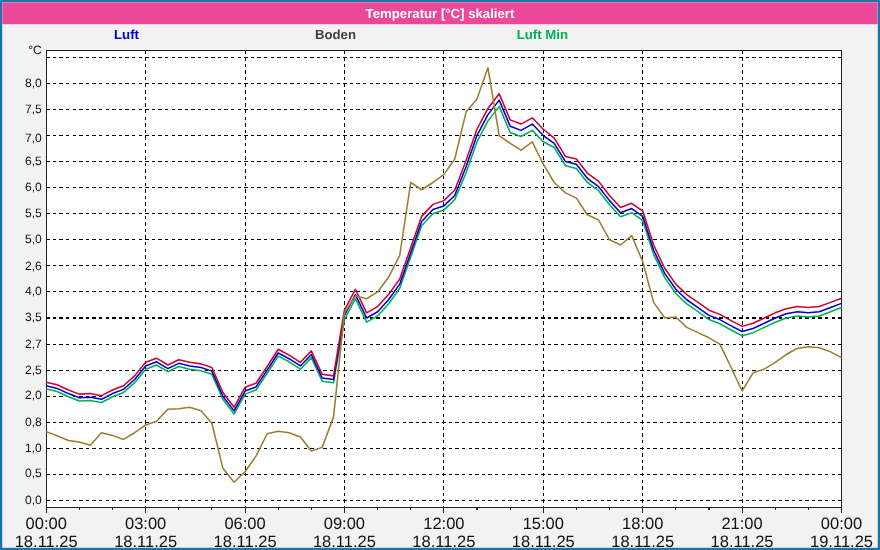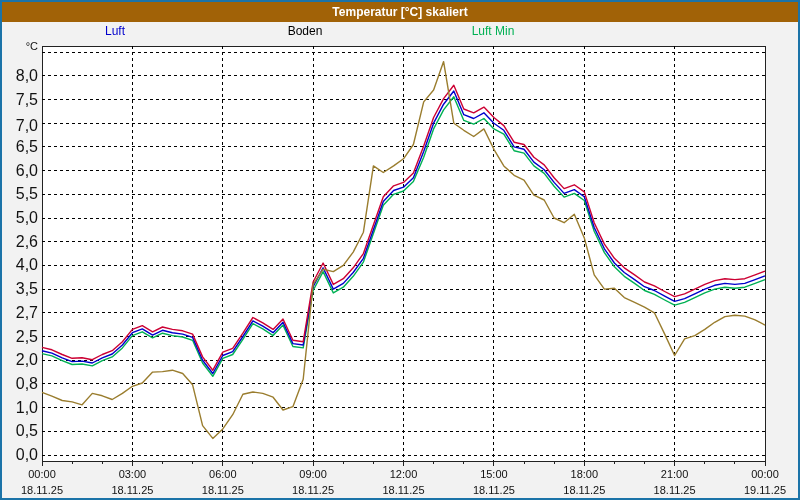--- a/index.html
+++ b/index.html
@@ -1,40 +1,40 @@
 <!DOCTYPE html>
 <html><head>
 <meta charset="utf-8">
 <style>
   html,body{margin:0;padding:0;background:#c9c9c9;font-family:"Liberation Sans",sans-serif;}
   .window{position:relative;width:800px;height:500px;background:#f2f2f2;border:2px solid #1b73a8;box-sizing:border-box;overflow:hidden;}
   .titlebar{position:absolute;left:0;top:0;width:100%;height:20px;background:#1b73a8;color:#ffffff;
             font-size:12px;font-weight:bold;text-align:center;line-height:20px;}
   .legend{position:absolute;left:0;top:22px;width:100%;height:18px;}
-  .legend span{position:absolute;transform:translateX(-50%);font-size:12px;font-weight:normal;white-space:nowrap;}
+  .legend span{position:absolute;transform:translateX(-50%);font-size:12px;font-weight:bold;white-space:nowrap;}
   svg{position:absolute;left:0;top:0;}
   .grid{stroke:#000;stroke-width:1;stroke-dasharray:3,3;fill:none;shape-rendering:crispEdges;}
   .frame{stroke:#222;stroke-width:1;fill:#ffffff;shape-rendering:crispEdges;}
   .tick{stroke:#222;stroke-width:1;shape-rendering:crispEdges;}
   .series{fill:none;stroke-width:1.4;stroke-linejoin:round;}
-  .ylab{position:absolute;width:34px;text-align:right;font-size:16px;color:#111;transform:translateY(-50%);}
+  .ylab{position:absolute;width:34px;text-align:right;font-size:11px;color:#111;transform:translateY(-50%);}
   .yunit{position:absolute;left:2px;width:34px;text-align:right;font-size:11px;color:#111;}
-  .xlab{position:absolute;transform:translateX(-50%);font-size:11px;color:#111;white-space:nowrap;text-align:right;}
+  .xlab{position:absolute;transform:translateX(-50%);font-size:15px;color:#111;white-space:nowrap;text-align:right;}
 </style>
 </head>
 <body>
 
 <div class="window" style="border-color: rgb(27, 115, 168);">
-  <div class="titlebar" style="background: #a16207;">
+  <div class="titlebar" style="background: #ec4899;">
     <span>Temperatur [°C] skaliert</span>
   </div>
 
   <div class="legend">
     <span style="left: 113px; color: rgb(0, 0, 204);">Luft</span>
-    <span style="left: 303px; color: #000000;">Boden</span>
+    <span style="left: 303px; color: #404040;">Boden</span>
     <span style="left: 491px; color: rgb(0, 177, 84);">Luft Min</span>
     <span style="left: 679px; color: rgb(204, 0, 51); margin-top: 41px;">Luft Max</span>
   </div>
 
   <svg id="chart" width="800" height="500" viewBox="0 0 800 500">
       <rect class="frame" x="40" y="44" width="723" height="415"></rect>
       <line class="grid" x1="40" y1="453.0" x2="763" y2="453.0"></line>
       <line class="grid" x1="40" y1="429.3" x2="763" y2="429.3"></line>
       <line class="grid" x1="40" y1="405.6" x2="763" y2="405.6"></line>
       <line class="grid" x1="40" y1="381.9" x2="763" y2="381.9"></line>

